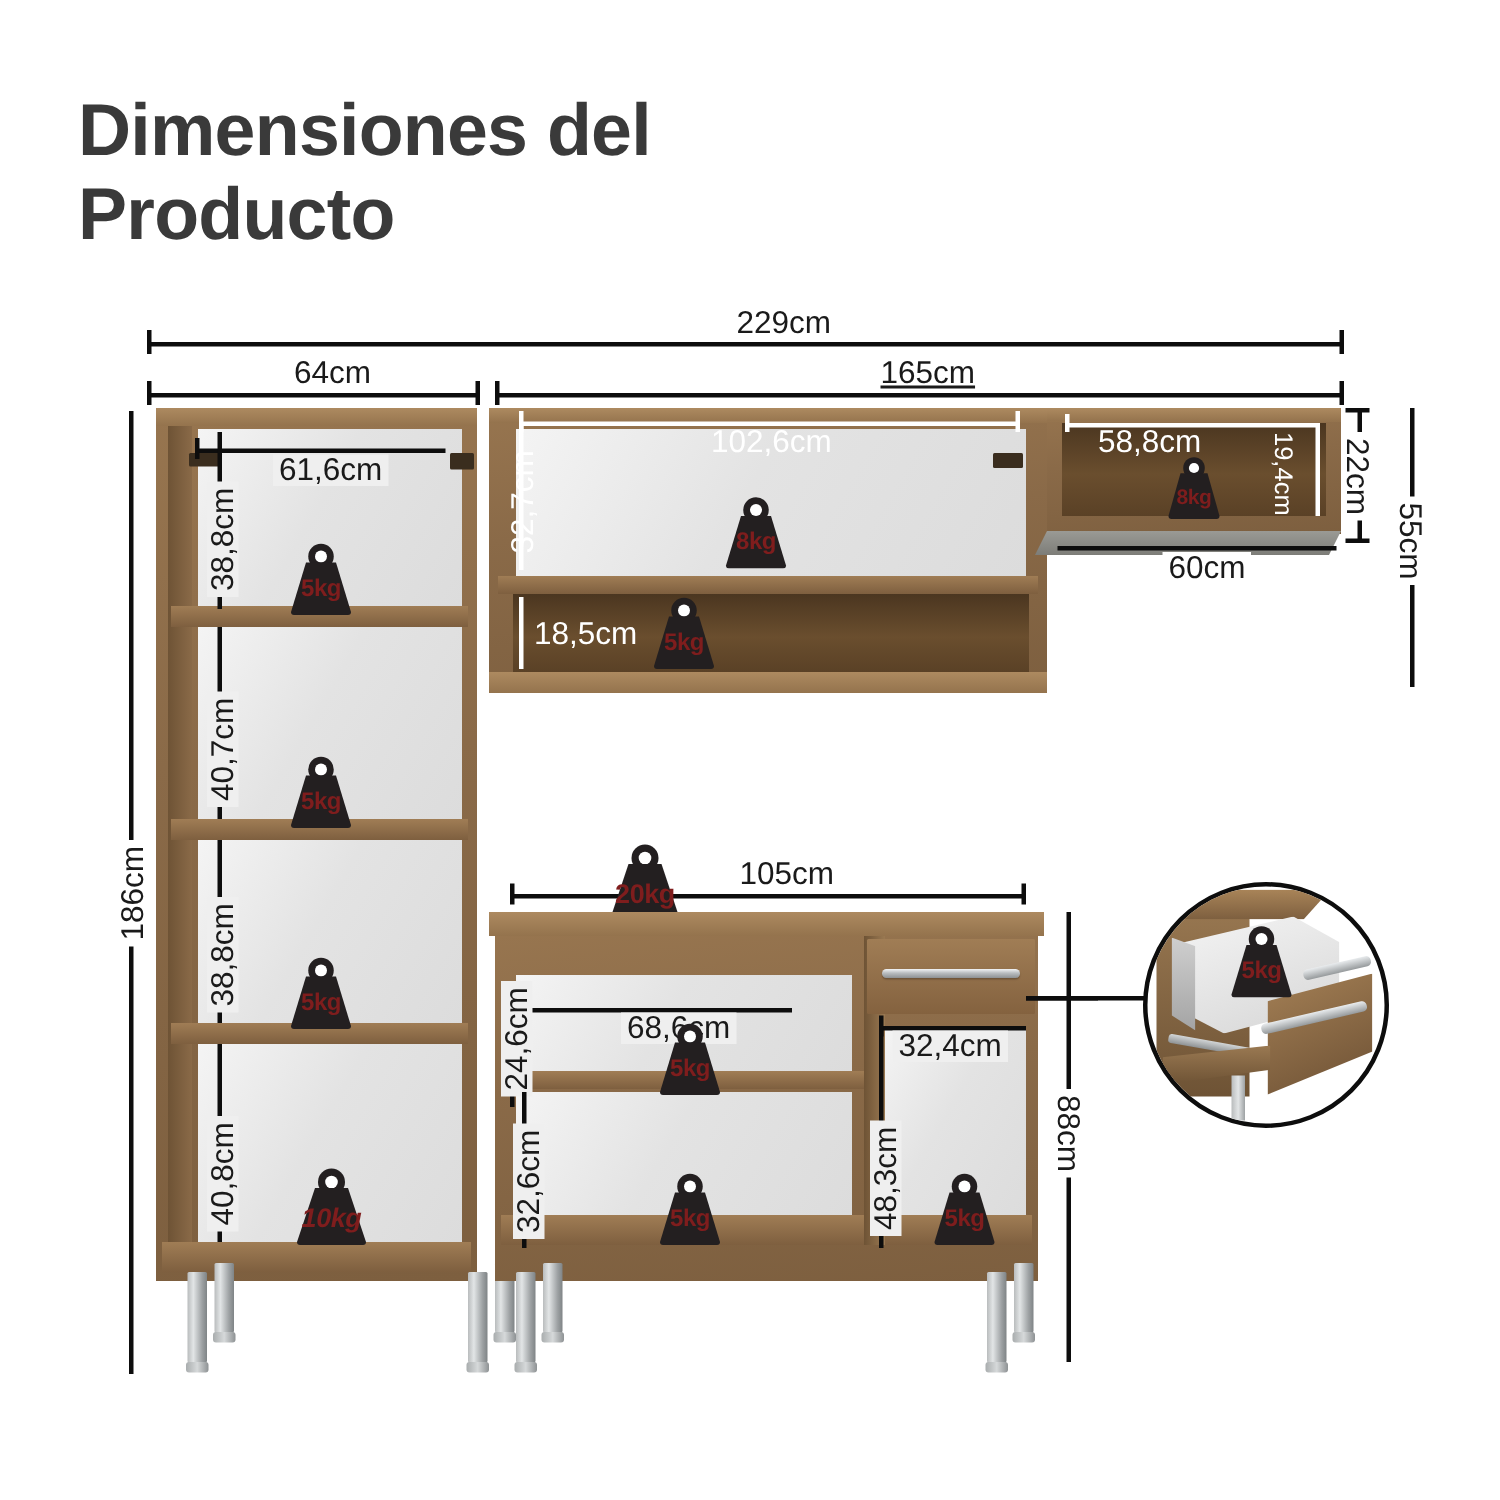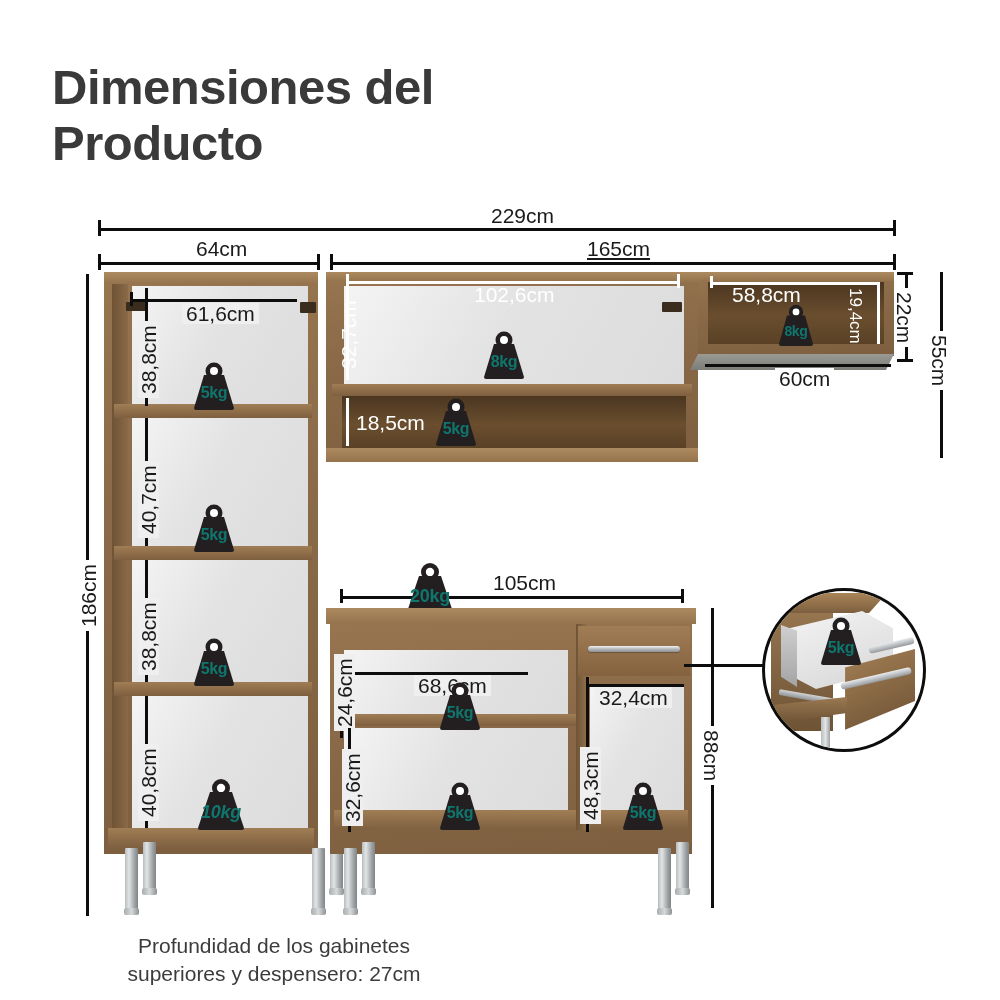--- a/index.html
+++ b/index.html
@@ -90,21 +90,21 @@
     background:#ffffff;overflow:hidden;
   }
 
   
   .weight{position:absolute;width:56px;height:48px;}
   .weight.sm{width:48px;height:42px;}
   .weight.lg{width:64px;height:52px;}
   .weight svg{display:block;width:100%;height:100%;}
   .weight .wt{
     position:absolute;left:0;right:0;bottom:18%;
-    text-align:center;color:#0f766e;font-weight:bold;
+    text-align:center;color:#7f1d1d;font-weight:bold;
     font-size:16px;line-height:1;letter-spacing:-0.3px;
     pointer-events:none;
   }
   .weight.sm .wt{font-size:14px;}
   .weight.lg .wt{font-size:18px;}
 
   
   .caption{
     position:absolute;font-size:21px;color:#3c3c3c;line-height:1.35;
     text-align:center;
@@ -435,18 +435,14 @@
     <div class="weight" style="left:48px;top:26px;">
       <svg viewBox="0 0 56 48">
         <circle cx="28" cy="9" r="8.5" fill="#231f20"></circle>
         <circle cx="28" cy="9" r="4" fill="#ffffff"></circle>
         <path d="M18 13 L38 13 L48 46 Q48 48 46 48 L10 48 Q8 48 8 46 Z" fill="#231f20"></path>
       </svg>
       <div class="wt">5kg</div>
     </div>
   </div>
 
-  <div class="caption" style="left:104px;top:916px;width:340px;">
-    <div>Profundidad de los gabinetes</div>
-    <div>superiores y despensero: 27cm</div>
-  </div>
 
 </div>
 
 </body></html>

